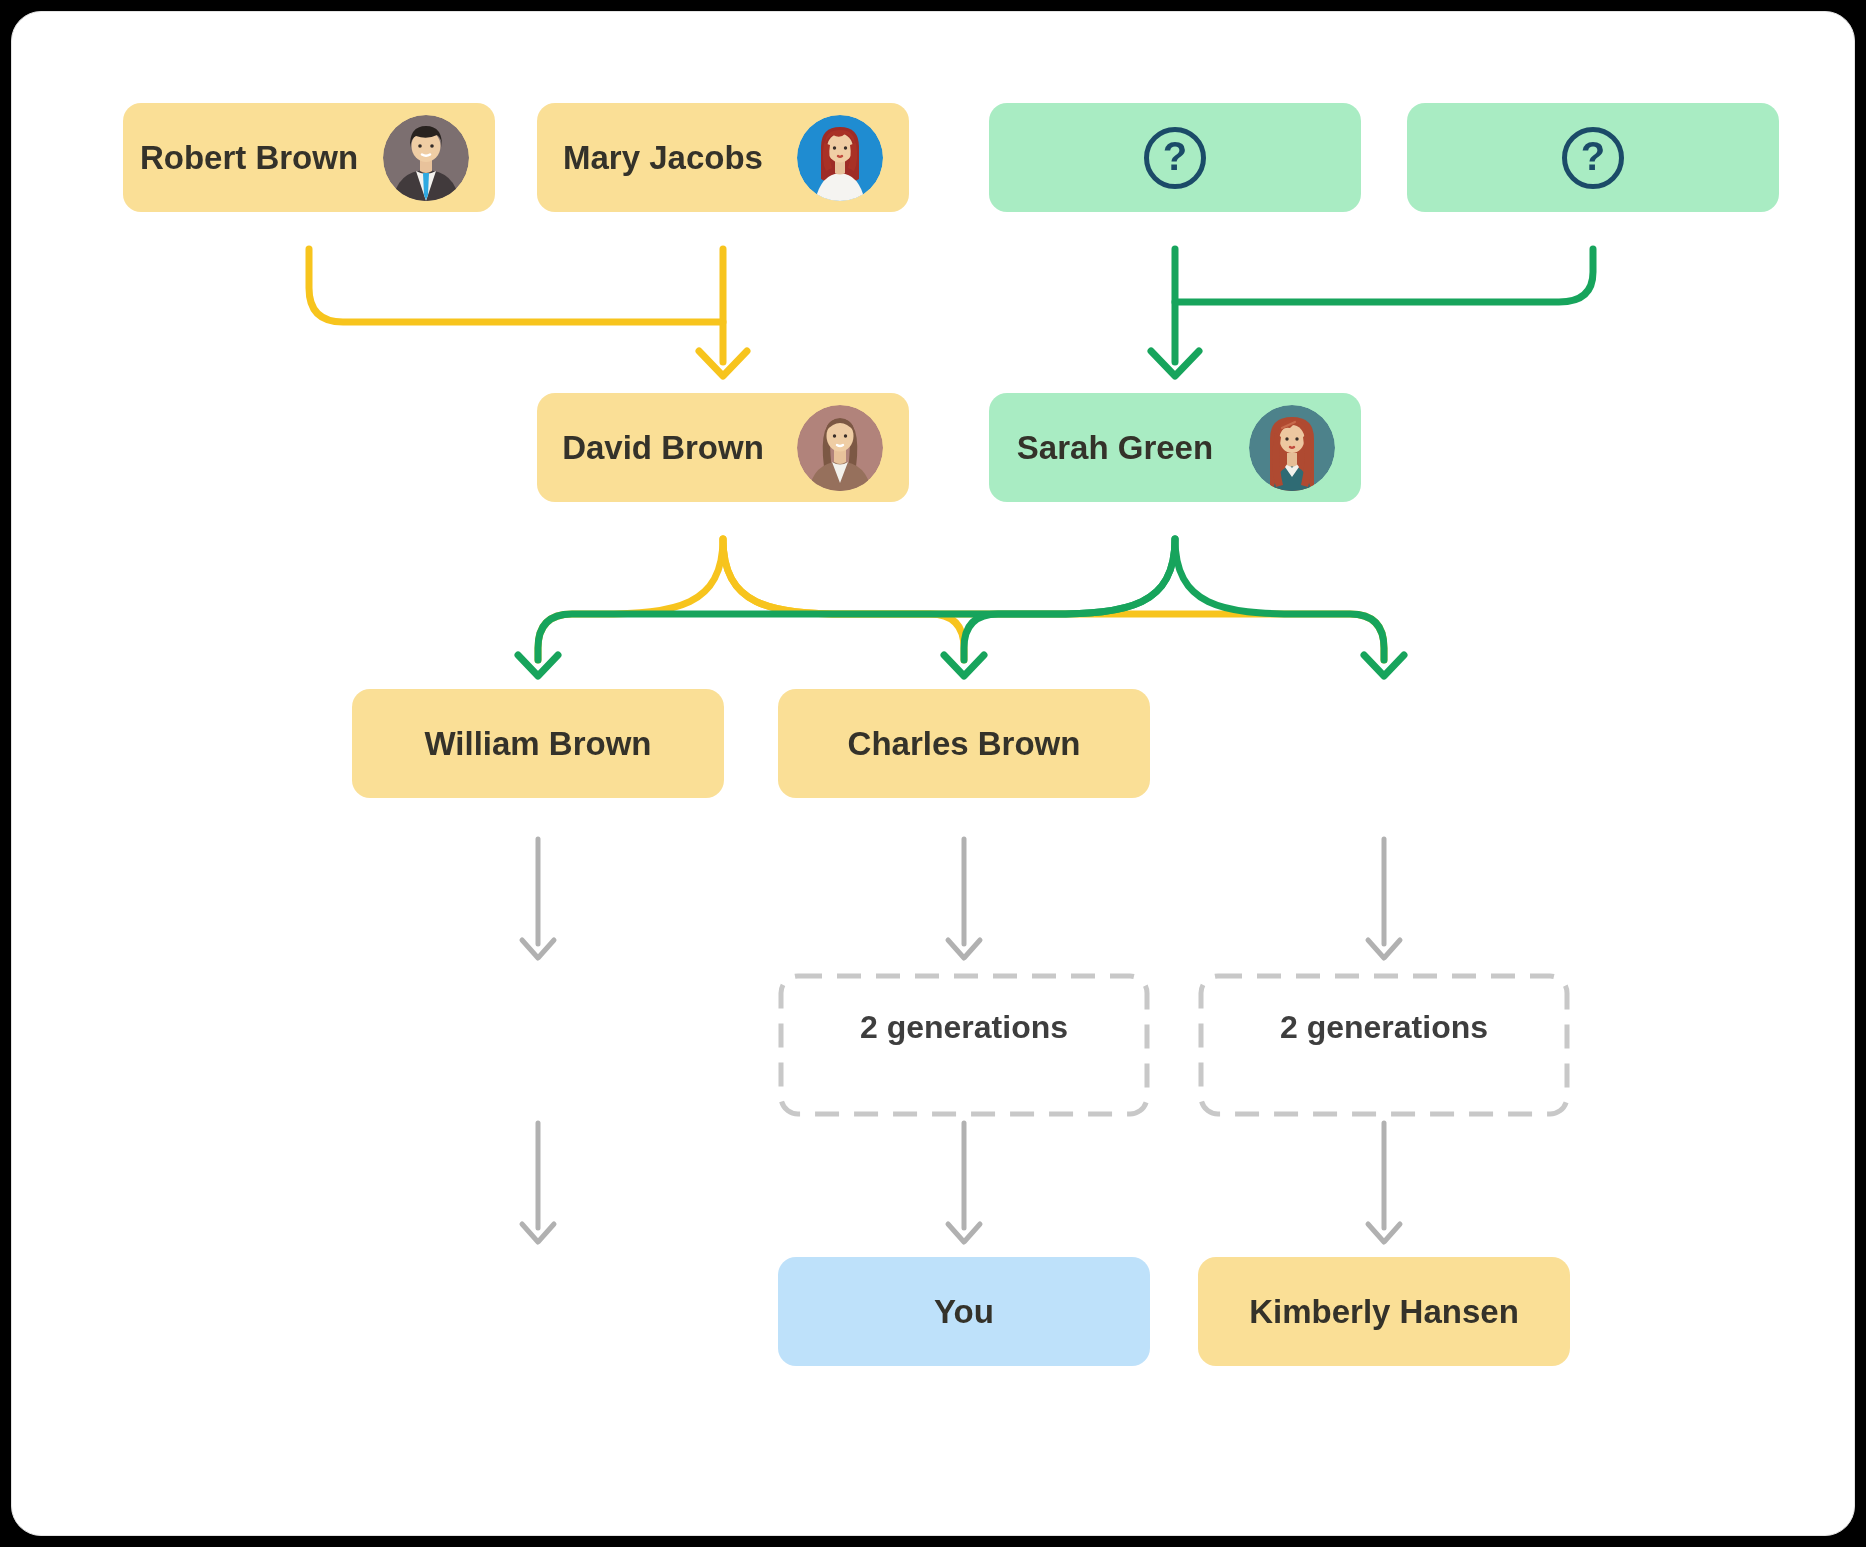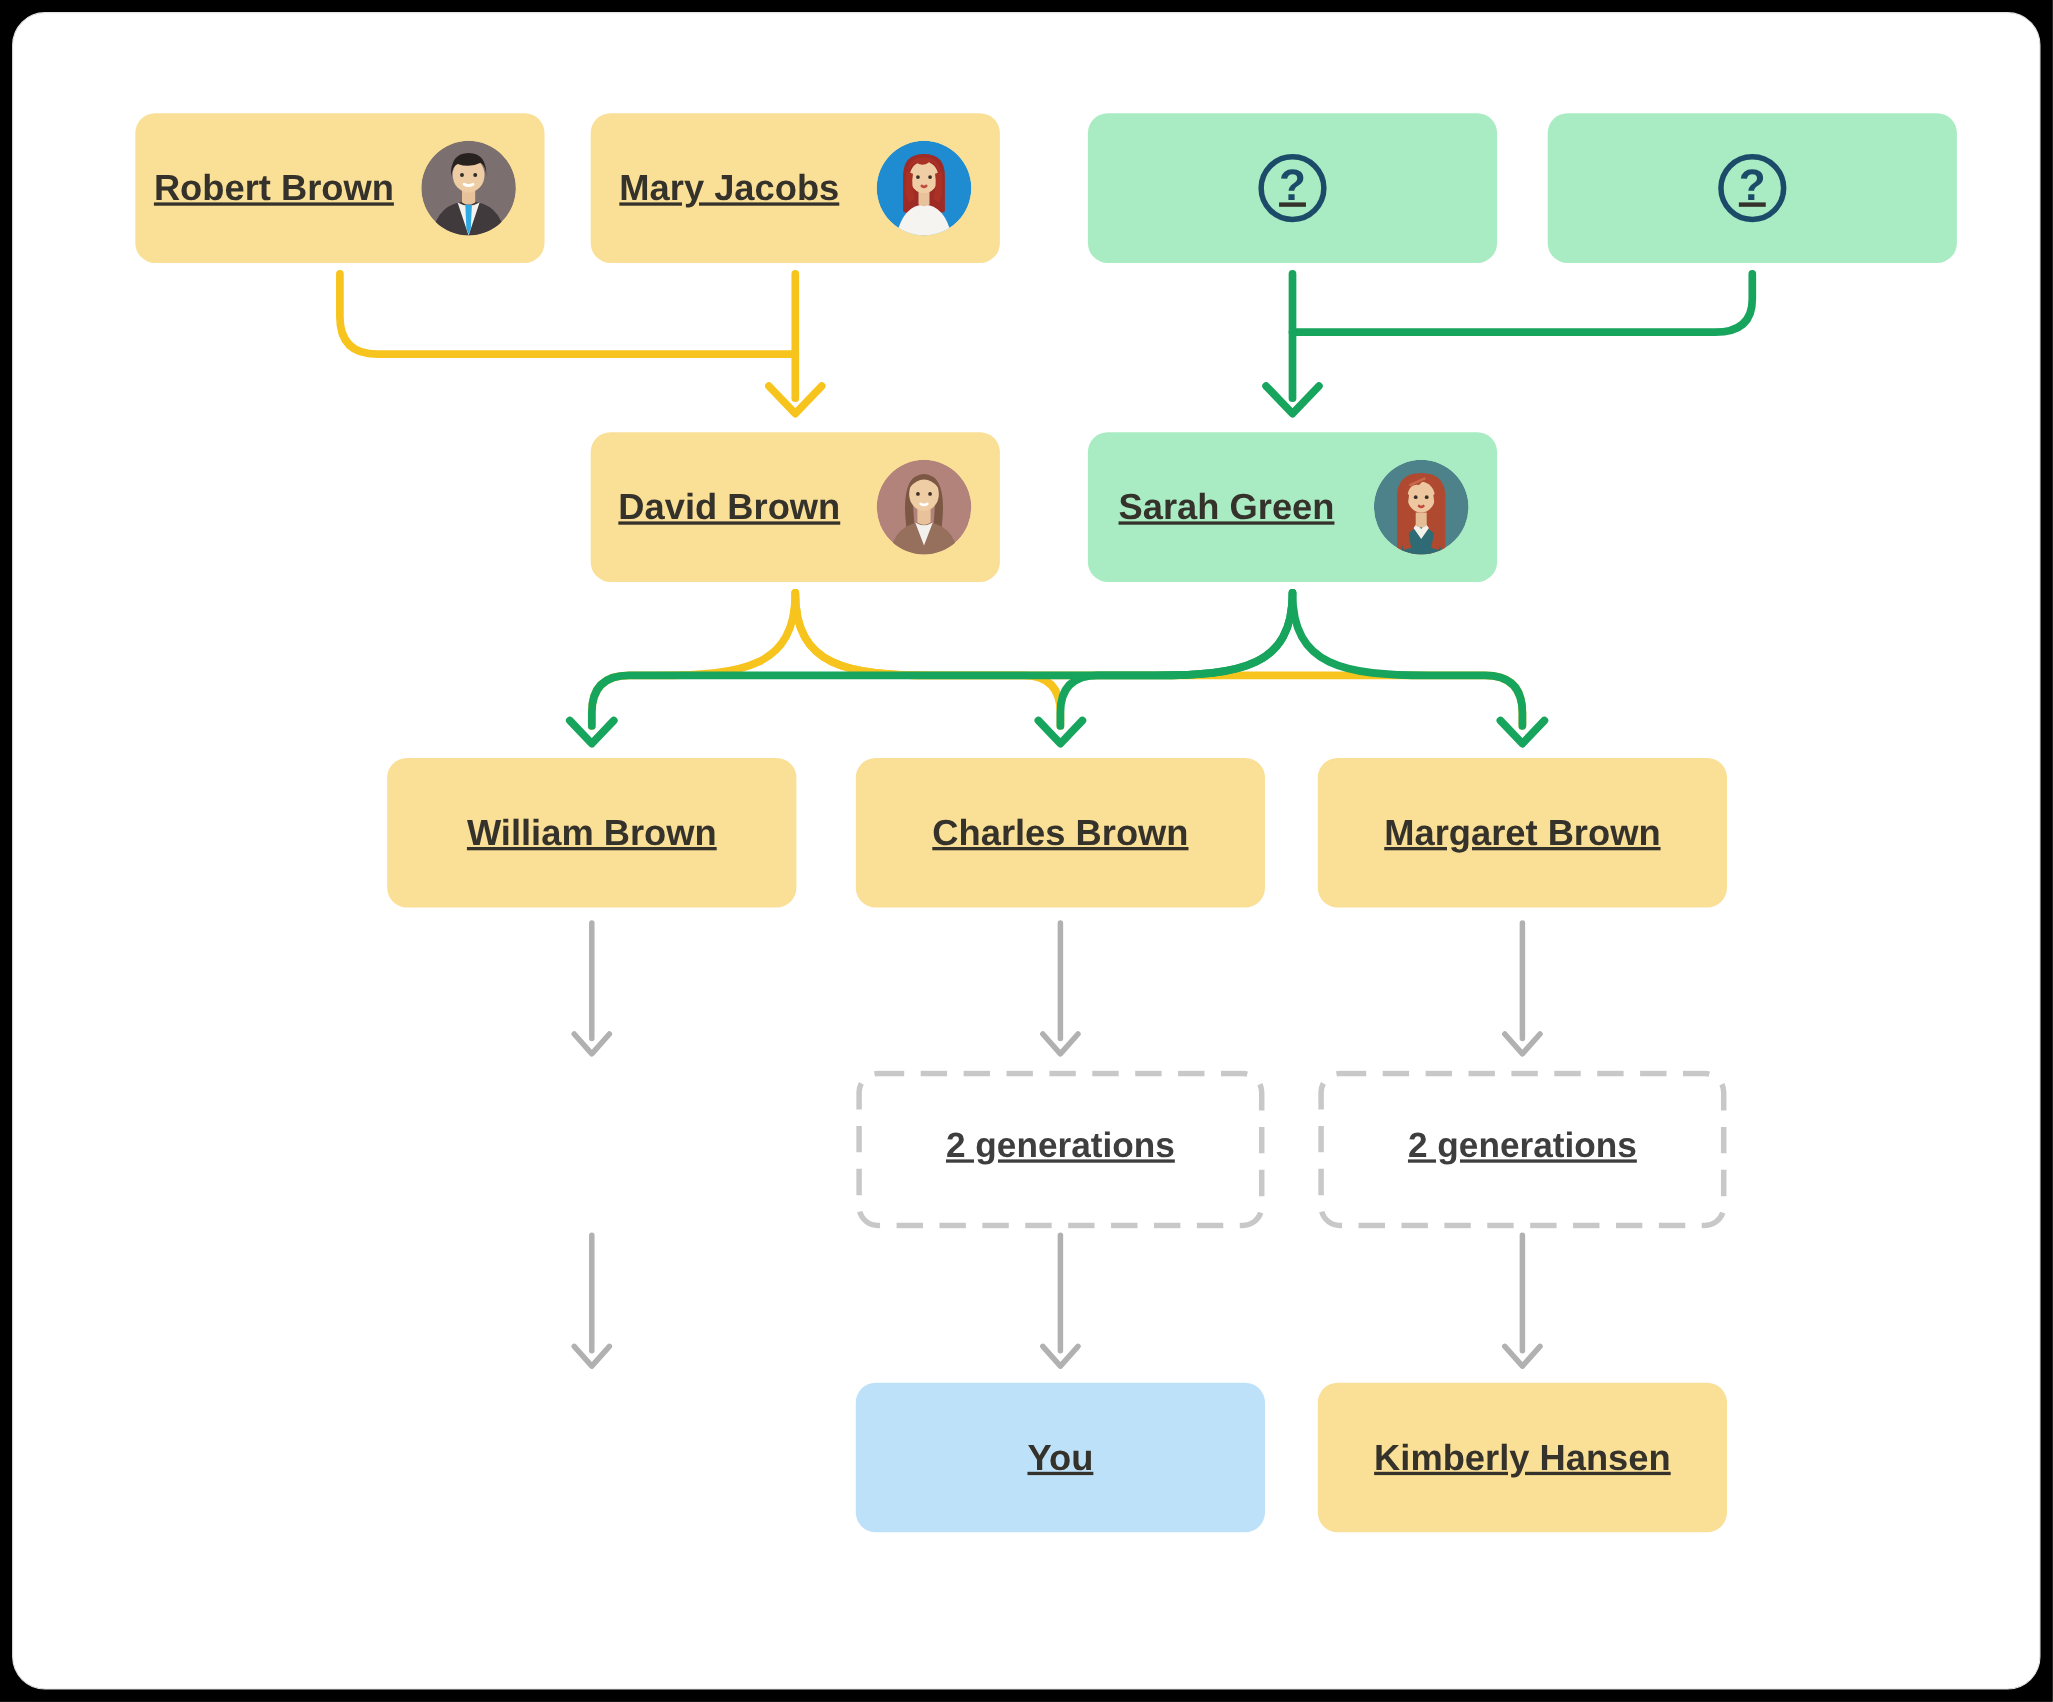--- a/index.html
+++ b/index.html
@@ -4,24 +4,24 @@
 <style>
   html,body{margin:0;padding:0;background:#000;}
   body{width:1866px;height:1547px;position:relative;overflow:hidden;
        font-family:"Liberation Sans","DejaVu Sans",sans-serif;}
   .card{position:absolute;left:11px;top:11px;right:11px;bottom:11px;
         background:var(--card-bg,#fff);border-radius:30px;
         border:1px solid #e3e3e3;
         box-shadow:0 6px 16px rgba(0,0,0,.3);}
   .stage{position:absolute;inset:0;}
   svg.connectors{position:absolute;left:0;top:0;}
-  .node{position:absolute;width:372px;height:136px;border-radius:18px;
+  .node{position:absolute;width:372px;height:109px;border-radius:18px;
         display:flex;align-items:center;justify-content:center;
         font-weight:700;font-size:33px;color:var(--text-dark,#34322a);
-        box-sizing:border-box;text-decoration:underline;}
+        box-sizing:border-box;}
   .node.yellow{background:var(--node-yellow,#fadf96);}
   .node.green{background:var(--node-green,#a9ecc3);}
   .node.blue{background:var(--node-blue,#bee1fa);}
   .node.dashed{background:transparent;color:var(--text-gray,#3e3e3e);font-size:32px;}
   .node.dashed .dash-rect{position:absolute;inset:0;}
   .node.has-avatar{padding-right:120px;}
   .node .avatar{position:absolute;right:26px;top:50%;transform:translateY(-50%);
         width:86px;height:86px;}
   .label{position:relative;z-index:2;}
   .qmark{width:62px;height:62px;border:5px solid var(--question-navy,#1b4b68);
@@ -178,23 +178,20 @@
         <path d="M33,23 L46,17" stroke="#C86A4C" stroke-width="2.2" stroke-linecap="round"></path>
         <circle cx="38" cy="34" r="1.7" fill="#3A2F2A"></circle>
           <circle cx="48" cy="34" r="1.7" fill="#3A2F2A"></circle>
         <path d="M41,42 q2,1.6 4,0" stroke="#C14B3E" stroke-width="2.4" fill="none" stroke-linecap="round"></path>
       </g>
     </svg>
   </div>
   <div class="node yellow" style="left:778px;top:689px;">
     <span class="label">Charles Brown</span>
   </div>
-  <div class="node yellow" style="left:1198px;top:689px;">
-    <span class="label">Margaret Brown</span>
-  </div>
 
   <div class="node dashed" style="left:778px;top:973px;">
     <svg class="dash-rect" width="372" height="144">
       <rect x="3" y="3" width="366" height="138" rx="17" fill="none" stroke="#C8C8C8" stroke-width="5" stroke-dasharray="24 15"></rect>
     </svg>
     <span class="label">2 generations</span>
   </div>
   <div class="node dashed" style="left:1198px;top:973px;">
     <svg class="dash-rect" width="372" height="144">
       <rect x="3" y="3" width="366" height="138" rx="17" fill="none" stroke="#C8C8C8" stroke-width="5" stroke-dasharray="24 15"></rect>

